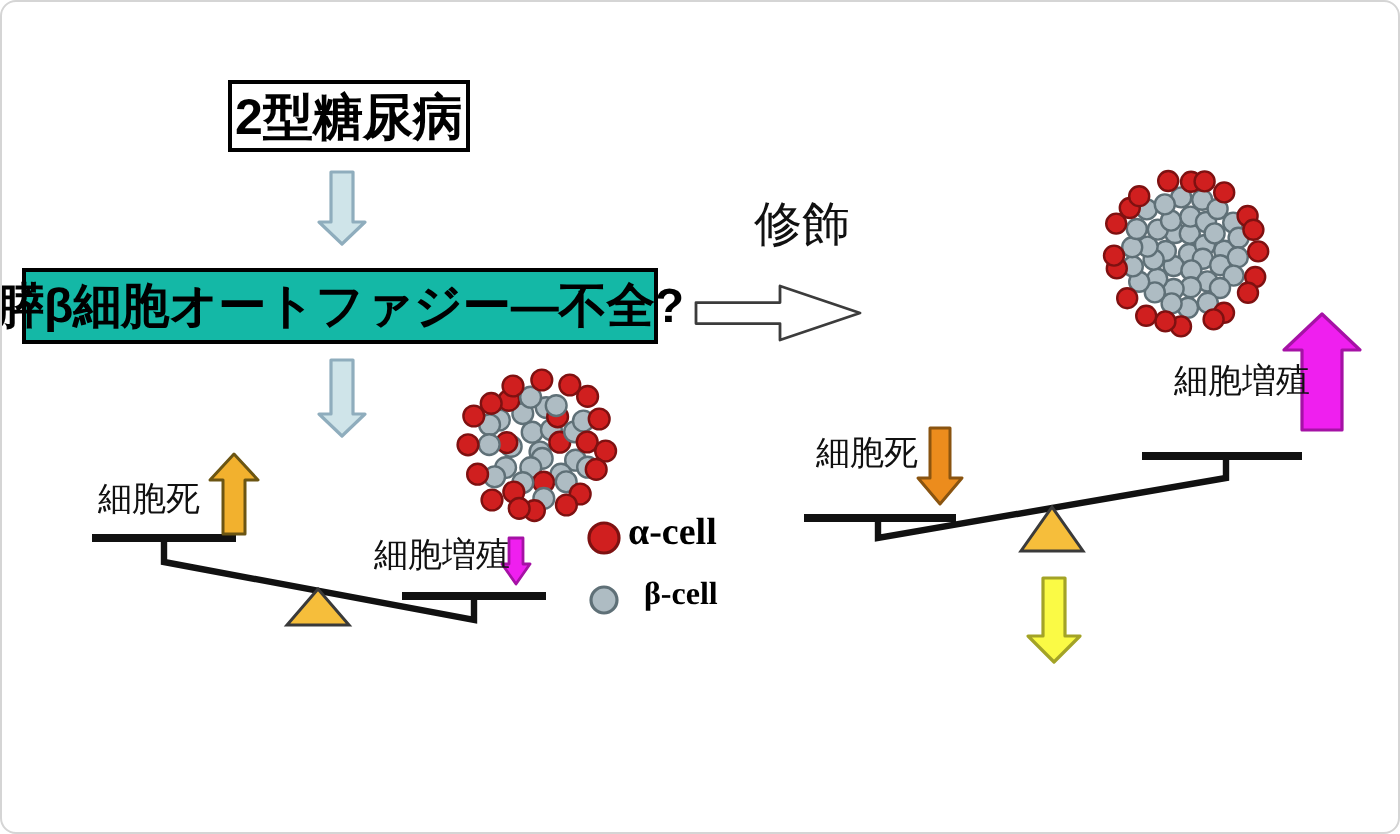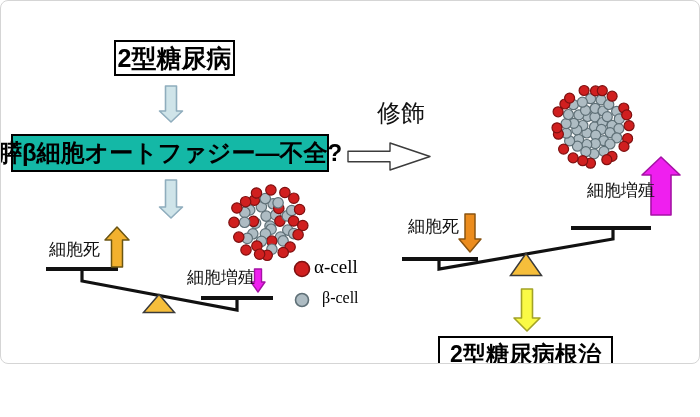--- a/index.html
+++ b/index.html
@@ -1,24 +1,24 @@
 <!DOCTYPE html>
 <html><head>
 <meta charset="utf-8">
 <style>
   html,body{margin:0;padding:0;background:#fff;}
   body{font-family:"Liberation Sans","DejaVu Sans",sans-serif;}
-  #canvas{position:relative;width:700px;height:364px;background:#ffffff;
+  #canvas{position:relative;width:700px;height:417px;background:#ffffff;
           border:1px solid #d5d5d5;border-radius:8px;overflow:hidden;box-sizing:border-box;}
   #shapes-svg{position:absolute;left:0;top:0;}
   .lbl{position:absolute;color:#111;font-weight:normal;white-space:nowrap;line-height:1.1;}
   .box{position:absolute;display:flex;align-items:center;justify-content:center;
        border:2px solid #000;background:#fff;color:#000;font-weight:bold;
        white-space:nowrap;box-sizing:border-box;}
-  .serif{font-family:"Liberation Serif","DejaVu Serif",serif;font-weight:normal;color:#000;}
+  .serif{font-family:"Liberation Serif","DejaVu Serif",serif;font-weight:bold;color:#000;}
 </style>
 </head>
 <body>
 
 <div id="canvas">
 
   <svg id="shapes-svg" width="700" height="417" viewBox="0 0 700 417">
 
     <g>
       <path d="M45 268 H117" stroke="#111" stroke-width="4" fill="none"></path>
@@ -155,23 +155,20 @@
     </svg>
 
   <div class="box" style="left:113px;top:39px;width:121px;height:36px;font-size:25px;">
     <span>2型糖尿病</span>
   </div>
 
   <div class="box" id="autophagy-box" style="left: 10px; top: 133px; width: 318px; height: 38px; font-size: 24px; background: #14b8a6;">
     <span>膵β細胞オートファジー―不全?</span>
   </div>
 
-  <div class="box" style="left:437px;top:335px;width:175px;height:37px;font-size:23px;">
-    <span>2型糖尿病根治</span>
-  </div>
 
   <div class="lbl" style="left:368px;top:99px;width:64px;text-align:center;font-size:24px;">修飾</div>
 
   <div class="lbl" style="left:48px;top:240px;font-size:17px;">細胞死</div>
 
   <div class="lbl" style="left:186px;top:268px;font-size:17px;">細胞増殖</div>
 
   <div class="lbl" style="left:407px;top:217px;font-size:17px;">細胞死</div>
 
   <div class="lbl" style="left:586px;top:181px;font-size:17px;">細胞増殖</div>

